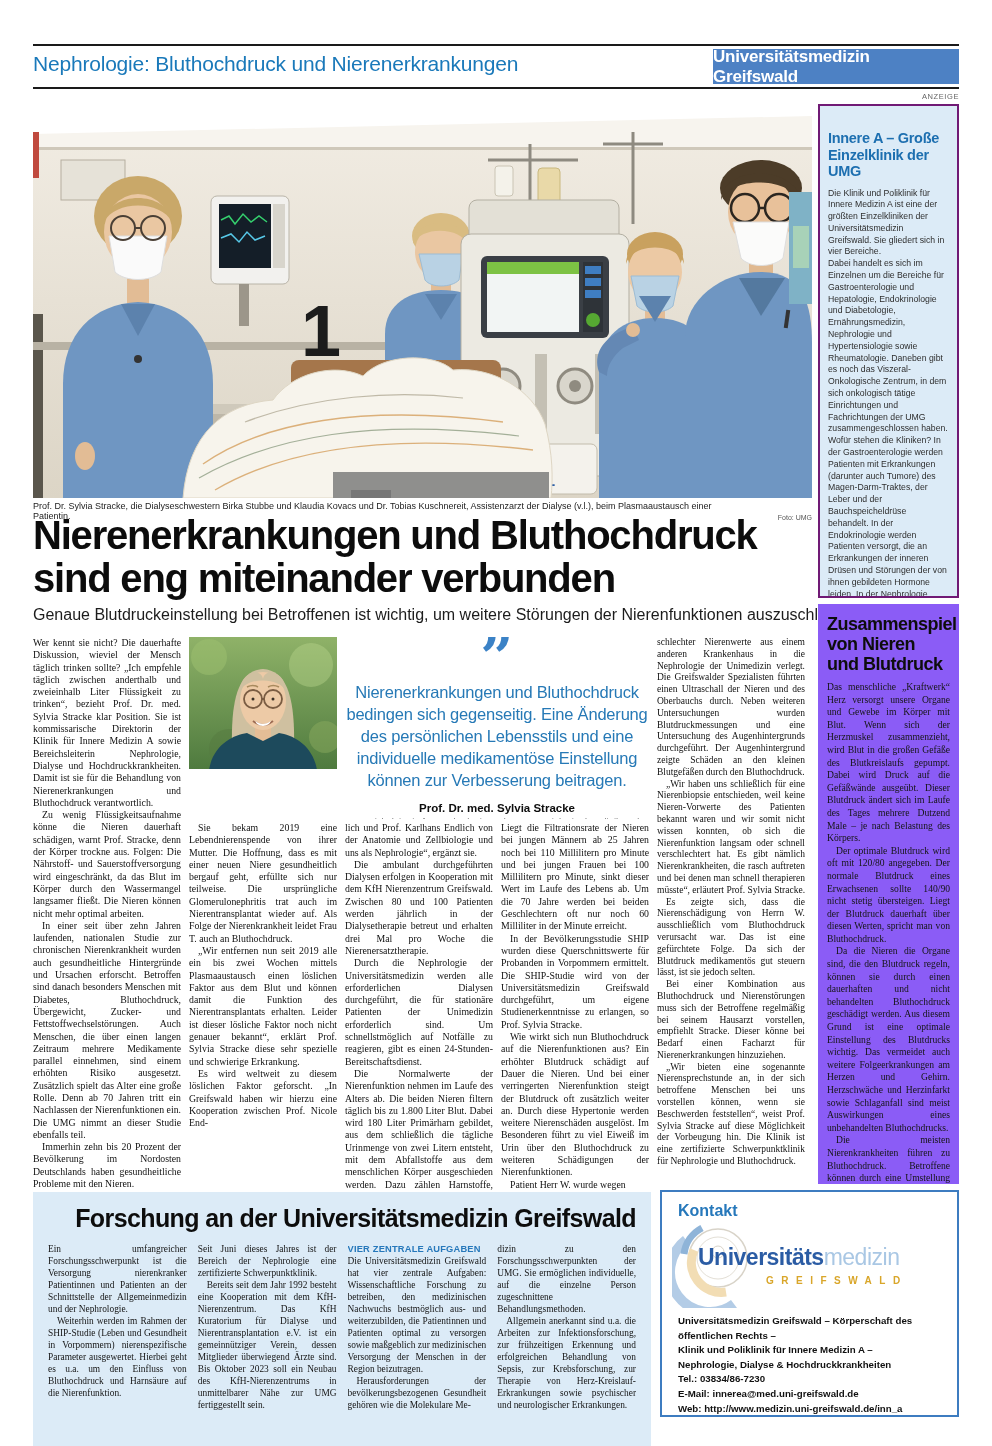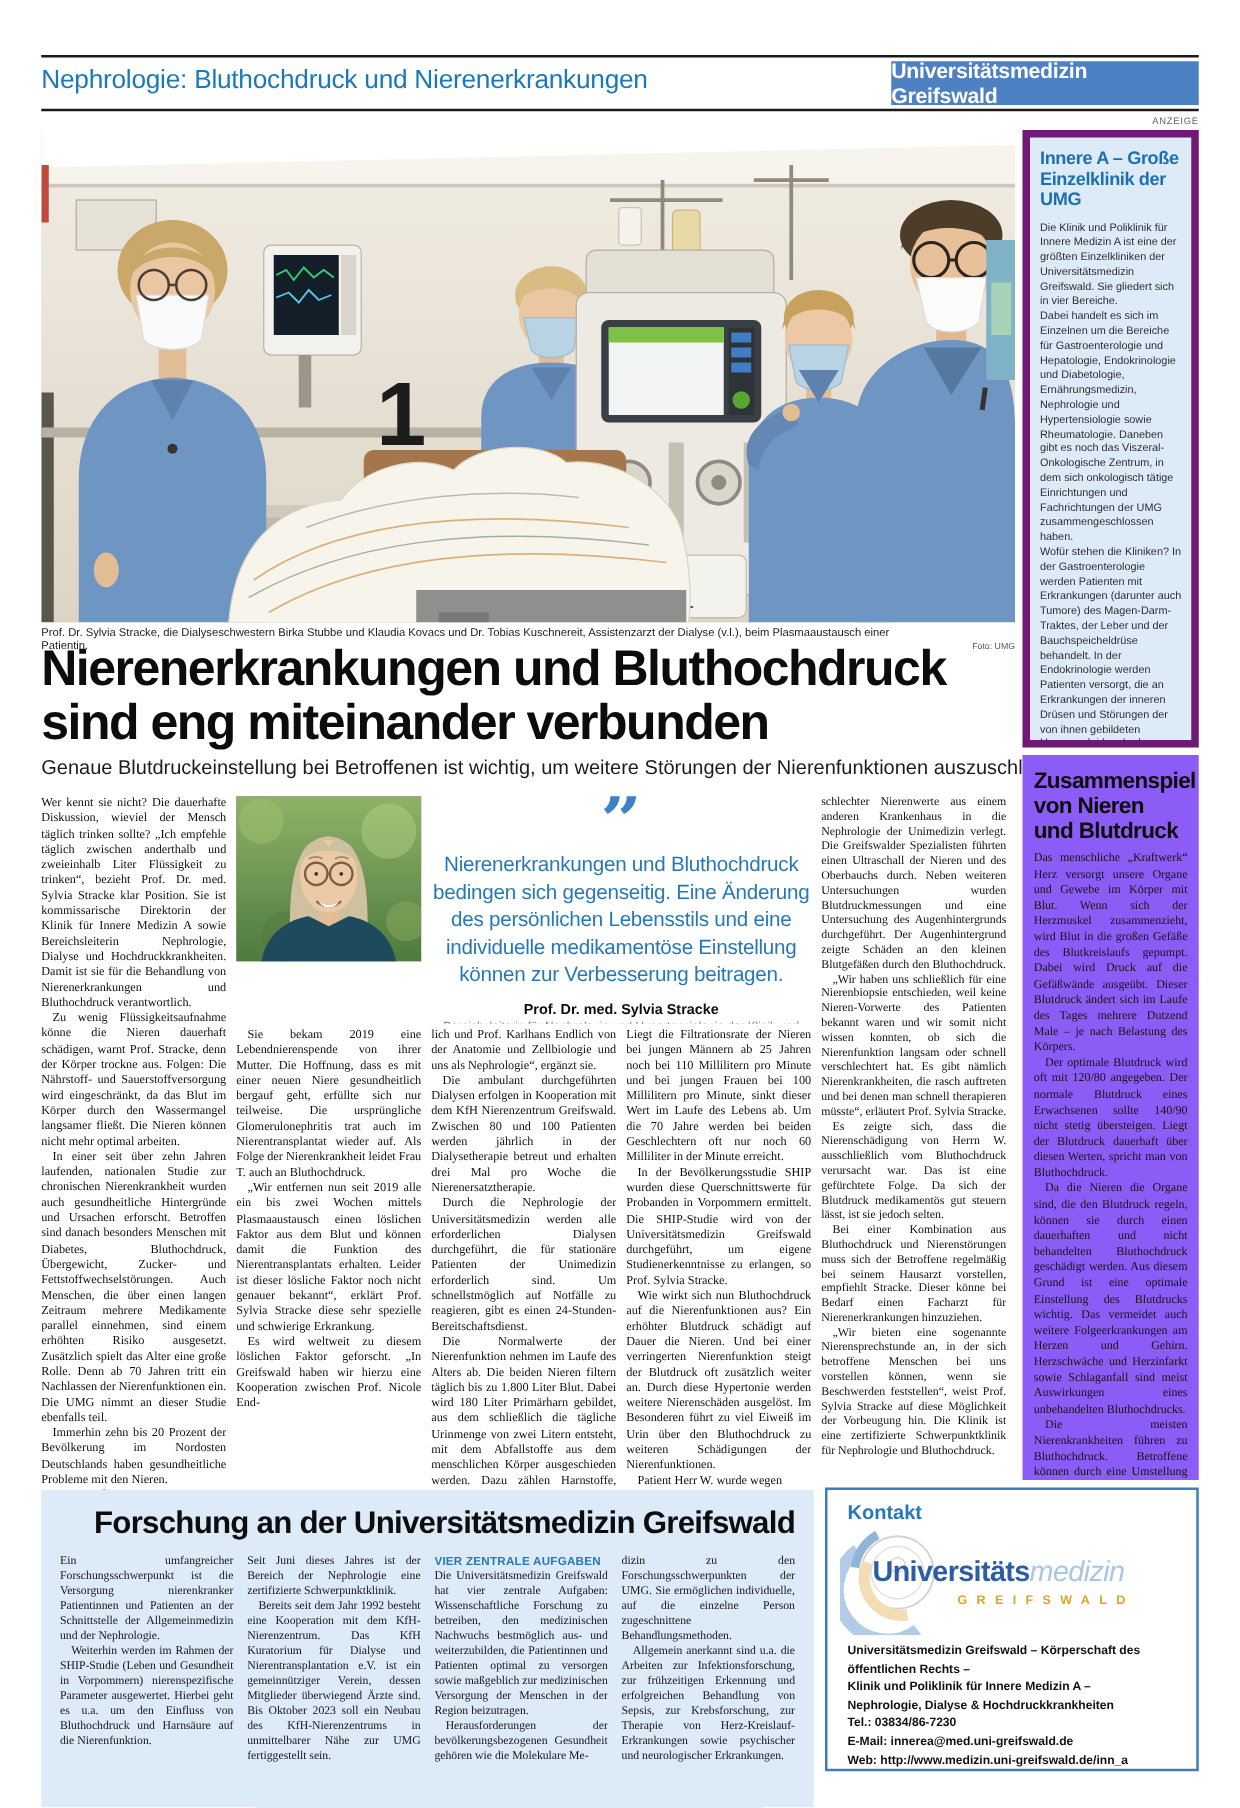--- a/index.html
+++ b/index.html
@@ -17,21 +17,21 @@
            font-size:7.5px;color:#666;letter-spacing:0.6px;}
 
   
   .photo{position:absolute;left:33px;top:104px;width:779px;height:394px;overflow:hidden;background:#e8e2d6;}
   .photocap{position:absolute;left:33px;top:501px;width:779px;display:flex;
             justify-content:space-between;align-items:flex-end;font-size:9px;color:#1c1c1c;gap:31px;}
   .photocap .credit{font-size:7px;color:#555;white-space:nowrap;margin-left:8px;}
 
   
   .sbox1{position:absolute;left:818px;top:104px;width:141px;height:494px;box-sizing:border-box;
-         background:#dcebf7;border:6px solid #701a75;padding:9px 8px;overflow:hidden;}
+         background:#dcebf7;border:2px solid #701a75;padding:24px 8px;overflow:hidden;}
   .sbox1 h3{margin:0 0 8px 0;font-size:14.5px;line-height:16.5px;color:#1d6fb0;letter-spacing:-0.3px;}
   .sbox1 p{margin:0;font-size:8.7px;line-height:11.8px;color:#2e2e2e;}
   .sbox2{position:absolute;left:818px;top:604px;width:141px;height:580px;box-sizing:border-box;
          background:#8b5cf6;padding:10px 9px;overflow:hidden;}
   .sbox2 h3{margin:0 0 7px 0;font-family:"Liberation Sans",sans-serif;font-size:18px;
             line-height:20px;color:#0d0d0d;letter-spacing:-0.5px;}
   .sbox2 p{margin:0;font-family:"Liberation Serif",serif;font-size:9.6px;line-height:12.6px;
            text-align:justify;color:#151515;}
   .sbox2 p.ind{text-indent:9px;}
 
@@ -77,21 +77,21 @@
   .fhead{font-family:"Liberation Sans",sans-serif;font-size:9.3px;font-weight:bold;
          color:#2678bb;letter-spacing:0.2px;margin:0 0 2px 0;text-align:left;}
 
   
   .kontakt{position:absolute;left:660px;top:1190px;width:299px;height:227px;box-sizing:border-box;
            background:#fff;border:2px solid #3d7cc0;padding:10px 16px;overflow:hidden;}
   .ktitle{font-size:16px;font-weight:bold;color:#2678bb;}
   .klogo{position:relative;height:88px;margin-top:2px;}
   .kword{position:absolute;left:20px;top:22px;font-size:23px;font-weight:bold;
          color:#2b5ca4;letter-spacing:-0.5px;white-space:nowrap;}
-  .kword .lt{color:#a9c7e4;font-weight:normal;font-style:italic;}
+  .kword .lt{color:#a9c7e4;font-weight:normal;}
   .kcity{position:absolute;left:88px;top:53px;font-size:10px;font-weight:bold;
          color:#d9a62a;letter-spacing:7.5px;white-space:nowrap;}
   .klines{margin-top:4px;font-size:9.7px;font-weight:bold;line-height:14.6px;color:#111;}
 </style>
 </head>
 <body>
 
 <div class="page">
 
   <div class="rule" style="top:44px"></div>

